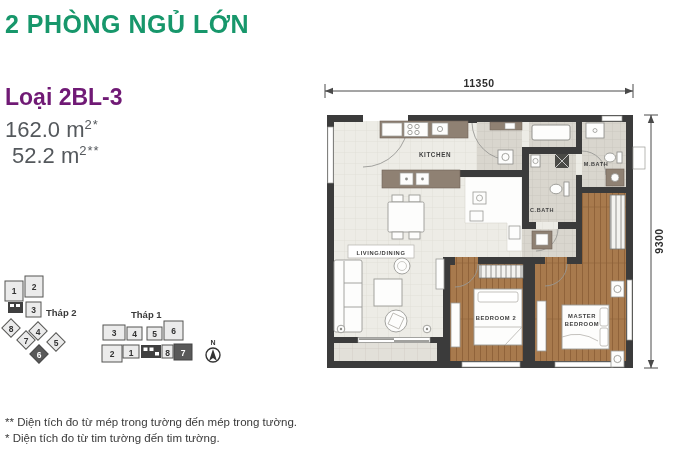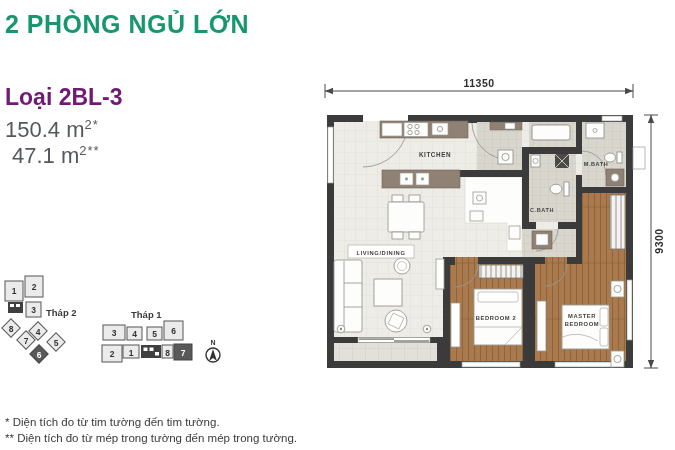--- a/index.html
+++ b/index.html
@@ -23,22 +23,22 @@
   .dim-label{fill:#2E2E2E;font-size:10.5px;font-weight:bold;letter-spacing:.5px;}
   .kp-num{fill:#333;font-size:8.5px;font-weight:bold;}
   .kp-num-hi{fill:#fff;font-size:8.5px;font-weight:bold;}
   .kp-title{fill:#3A3A3A;font-size:9.5px;font-weight:bold;}
 </style>
 </head>
 <body>
 
 <div class="abs title">2 PHÒNG NGỦ LỚN</div>
 <div class="abs unit-type">Loại 2BL-3</div>
-<div class="abs area area1"><span>150.4 m</span><span class="sup">2*</span></div>
-<div class="abs area area2"><span>47.1 m</span><span class="sup">2**</span></div>
+<div class="abs area area1"><span>162.0 m</span><span class="sup">2*</span></div>
+<div class="abs area area2"><span>52.2 m</span><span class="sup">2**</span></div>
 
 <svg class="abs" style="left:300px;top:75px;" width="375" height="345" viewBox="0 0 375 345">
   <defs>
     <pattern id="tileLight" width="11" height="11" patternUnits="userSpaceOnUse">
       <rect width="11" height="11" fill="#EDECE6"></rect>
       <path d="M 0 0 H 11 M 0 0 V 11" stroke="#DFDDD5" stroke-width="0.8" fill="none"></path>
     </pattern>
     <pattern id="tileGray" width="8" height="8" patternUnits="userSpaceOnUse">
       <rect width="8" height="8" fill="#D9D6CE"></rect>
       <path d="M 0 0 H 8 M 0 0 V 8" stroke="#C5C2B9" stroke-width="0.7" fill="none"></path>
@@ -325,15 +325,15 @@
   </g>
 
   <g>
     <circle cx="213" cy="90" r="7" fill="none" stroke="#333" stroke-width="1.4"></circle>
     <polygon points="213,84 209,96 213,93 217,96" fill="#333"></polygon>
     <text x="213" y="80" text-anchor="middle" style="font-size:7px;font-weight:bold;fill:#333">N</text>
   </g>
 </svg>
 
 <div class="abs notes">
+  <div>** Diện tích đo từ mép trong tường đến mép trong tường.</div>
   <div>* Diện tích đo từ tim tường đến tim tường.</div>
-  <div>** Diện tích đo từ mép trong tường đến mép trong tường.</div>
 </div>
 
 </body></html>

